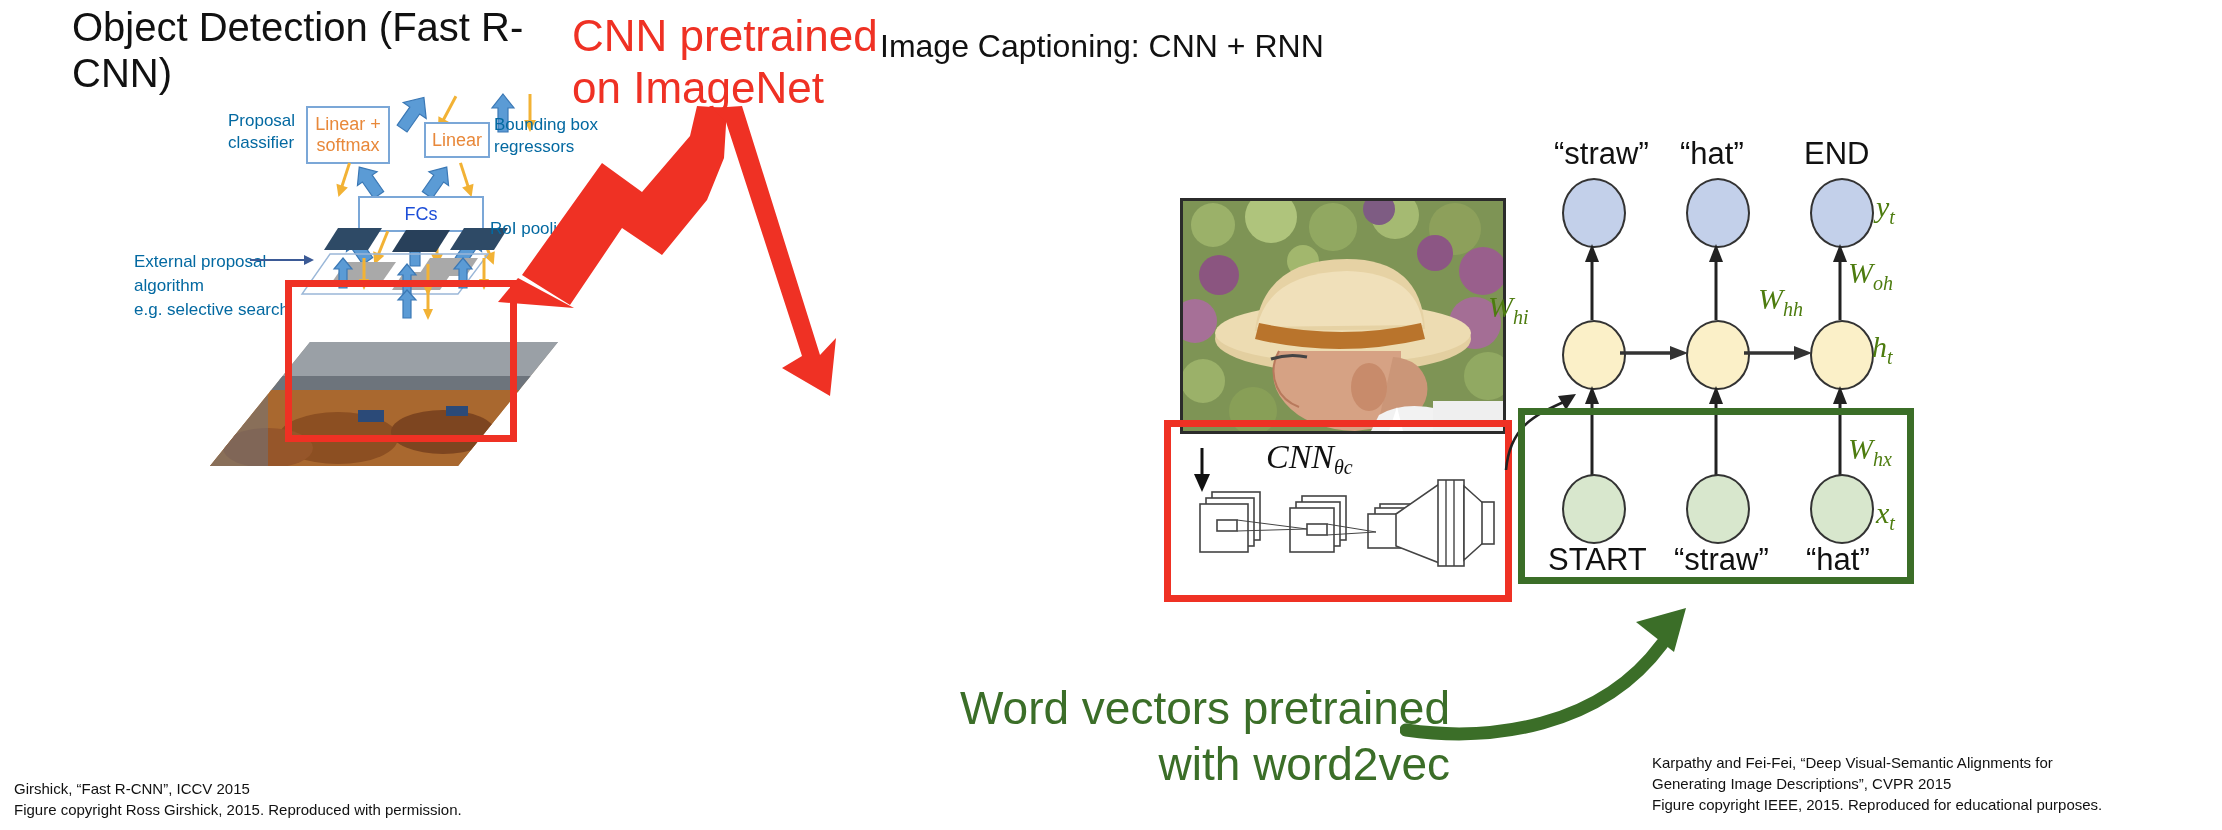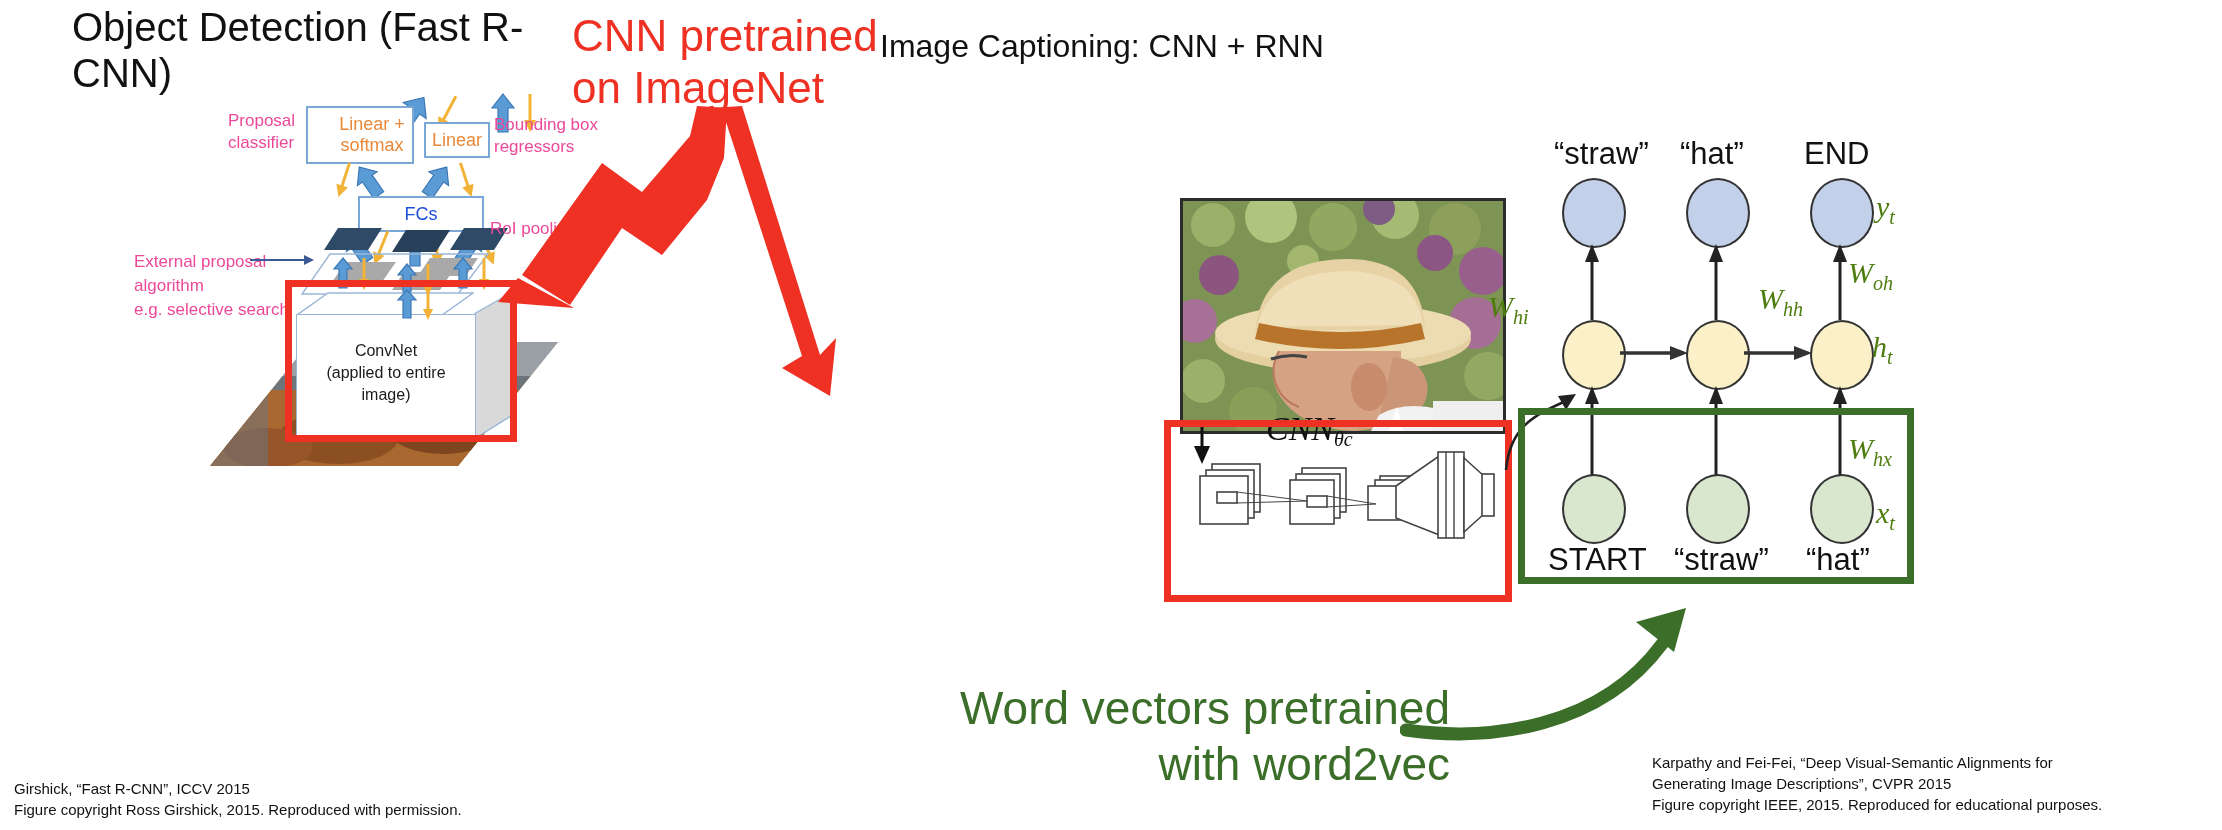--- a/index.html
+++ b/index.html
@@ -16,21 +16,21 @@
     color:#ef3124;font-weight:400;}
   #word2vec-note{left:660px;top:680px;width:790px;font-size:46px;line-height:56px;
     color:#3b6e28;text-align:right;}
 
   
   .fx-box{position:absolute;border:2px solid #7ba7d7;background:#fff;
      display:flex;align-items:center;justify-content:center;text-align:center;
      font-family:"Liberation Sans",sans-serif;}
   .fx-orange{color:#e8883a;}
   .fx-black{color:#1d4ed8;}
-  .fx-label{position:absolute;font-size:17px;line-height:22px;color:#ec4899;}
+  .fx-label{position:absolute;font-size:17px;line-height:22px;color:#0369a1;}
 
   
   .uparrow{position:absolute;}
   .uparrow svg{display:block;}
   .yarrow{position:absolute;}
 
   
   .slab{position:absolute;}
 
   
@@ -91,21 +91,21 @@
       <polygon points="13,2 24,16 18,16 18,40 8,40 8,16 2,16" fill="#5b9bd5" stroke="#3b78b5" stroke-width="1.2"></polygon>
     </svg>
   </div>
   <div class="yarrow" style="left:520px;top:92px;">
     <svg width="20" height="42" viewBox="0 0 20 42">
       <line x1="10" y1="2" x2="10" y2="30" stroke="#f2b235" stroke-width="3"></line>
       <polygon points="10,40 4,28 16,28" fill="#f2b235"></polygon>
     </svg>
   </div>
 
-  <div class="fx-box" style="left:306px;top:106px;width:80px;height:54px;font-size:18px;padding-left:24px;">
+  <div class="fx-box" style="left:306px;top:106px;width:80px;height:54px;font-size:18px;">
     <span class="fx-orange" style="white-space:pre-line;">Linear +
 softmax</span>
   </div>
   <div class="fx-label" style="left:228px;top:110px;width:80px;white-space:pre-line;text-align:left;">Proposal
 classifier</div>
 
   <div class="fx-box" style="left:424px;top:122px;width:62px;height:32px;font-size:18px;">
     <span class="fx-orange">Linear</span>
   </div>
   <div class="fx-label" style="left:494px;top:114px;width:110px;white-space:pre-line;">Bounding box
@@ -277,36 +277,20 @@
         <ellipse cx="130" cy="98" rx="60" ry="26" fill="#8c4f22"></ellipse>
         <ellipse cx="235" cy="92" rx="52" ry="22" fill="#7d4520"></ellipse>
         <ellipse cx="60" cy="108" rx="45" ry="20" fill="#96562a"></ellipse>
         <rect x="150" y="70" width="26" height="12" fill="#2b4a78"></rect>
         <rect x="238" y="66" width="22" height="10" fill="#2b4a78"></rect>
         <rect x="0" y="0" width="60" height="128" fill="#6f757c" opacity="0.55"></rect>
       </g>
     </svg>
   </div>
 
-  <div id="convnet-box">
-    <div id="convnet-top">
-      <svg width="178" height="24" viewBox="0 0 178 24">
-        <polygon points="32,1 177,1 146,23 1,23" fill="#ffffff" stroke="#9ab7d8" stroke-width="1.4"></polygon>
-      </svg>
-    </div>
-    <div id="convnet-side">
-      <svg width="38" height="148" viewBox="0 0 38 148">
-        <polygon points="0,22 37,1 37,124 0,147" fill="#d9d9d9" stroke="#9ab7d8" stroke-width="1.4"></polygon>
-      </svg>
-    </div>
-    <div id="convnet-front"></div>
-    <div id="convnet-text" style="white-space:pre-line;">ConvNet
-(applied to entire
-image)</div>
-  </div>
   <div class="uparrow" style="left:396px;top:288px;">
     <svg width="22" height="32" viewBox="0 0 22 32">
       <polygon points="11,2 20,12 15,12 15,30 7,30 7,12 2,12" fill="#5b9bd5" stroke="#3b78b5" stroke-width="1.2"></polygon>
     </svg>
   </div>
   <div class="yarrow" style="left:420px;top:288px;">
     <svg width="16" height="34" viewBox="0 0 16 34">
       <line x1="8" y1="2" x2="8" y2="22" stroke="#f2b235" stroke-width="3"></line>
       <polygon points="8,32 3,21 13,21" fill="#f2b235"></polygon>
     </svg>
@@ -372,21 +356,21 @@
 
       <path d="M88,158 q18,-6 36,-2" fill="none" stroke="#444" stroke-width="3"></path>
 
       <path d="M196,214 q24,-14 60,-6 l16,22 l-84,0 Z" fill="#f2f2f2"></path>
       <path d="M214,206 l-8,24 l14,0 Z" fill="#ffffff"></path>
 
       <rect x="250" y="200" width="70" height="30" fill="#efefef"></rect>
     </svg>
   </div>
 
-  <div style="position:absolute;left:30px;top:284px;width:320px;height:148px;">
+  <div style="position:absolute;left:30px;top:312px;width:320px;height:148px;">
     <svg width="320" height="148" viewBox="0 0 320 148" style="display:block;">
 
       <line x1="22" y1="6" x2="22" y2="36" stroke="#111" stroke-width="3"></line>
       <polygon points="22,50 14,32 30,32" fill="#111"></polygon>
 
       <g fill="#fff" stroke="#444" stroke-width="1.6">
         <rect x="32" y="50" width="48" height="48"></rect>
         <rect x="26" y="56" width="48" height="48"></rect>
         <rect x="20" y="62" width="48" height="48"></rect>
         <rect x="122" y="54" width="44" height="44"></rect>

